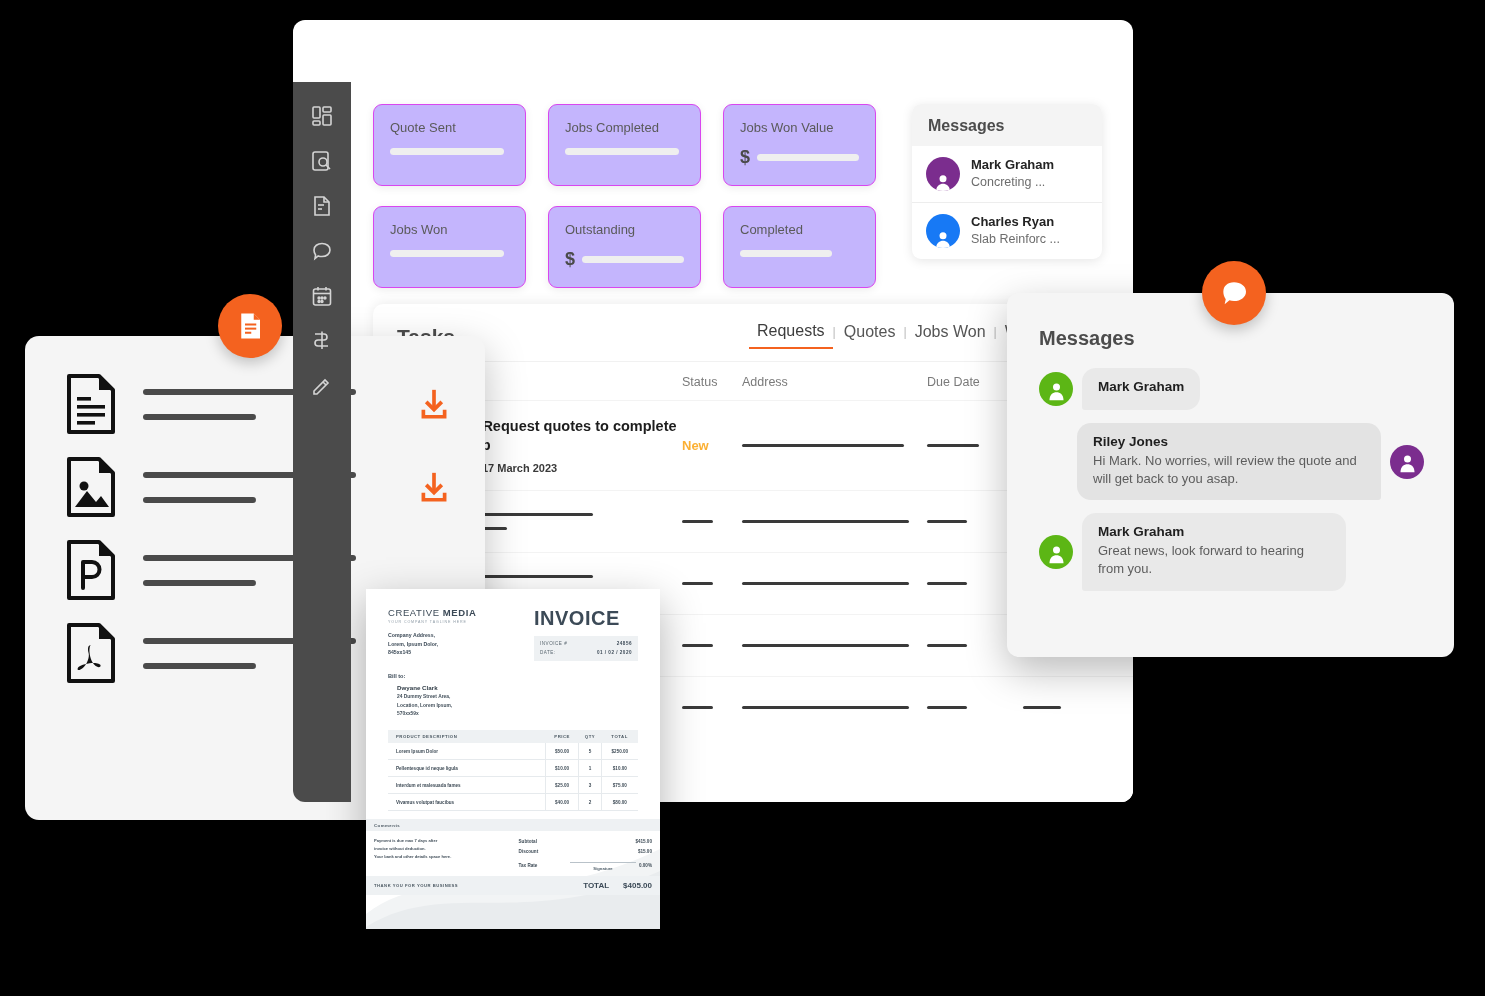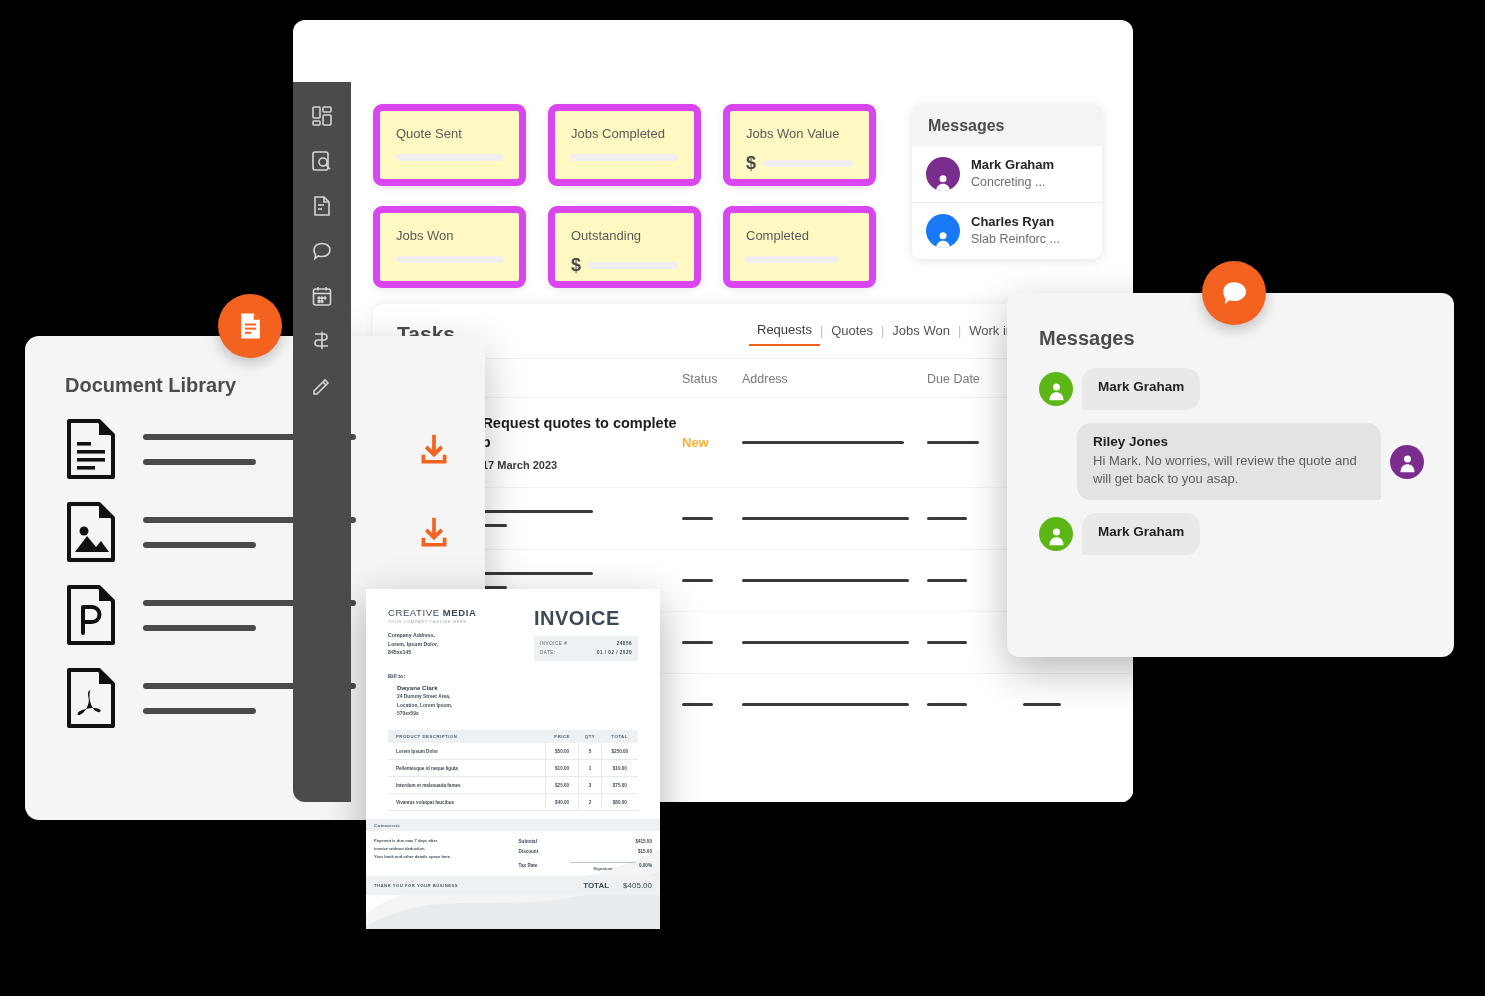--- a/index.html
+++ b/index.html
@@ -74,22 +74,22 @@
 
   .dash-body {
     position: absolute; left: 58px; top: 62px; right: 0; bottom: 0;
     background: #ffffff; padding: 22px 20px 0 22px;
   }
   .stat-grid {
     display: grid; grid-template-columns: repeat(3, 153px);
     gap: 20px 22px; float: left;
   }
   .stat-card {
-    height: 82px; background: #fef9c3; border-radius: 9px;
-    border: 7px solid #d946ef;
+    height: 82px; background: #c4b5fd; border-radius: 9px;
+    border: 1px solid #d946ef;
     box-shadow: 0 2px 9px rgba(0,0,0,0.08);
     padding: 15px 16px;
   }
   .stat-label { font-size: 13px; color: #5a5a5a; margin-bottom: 13px; }
   .stat-valrow { display: flex; align-items: center; gap: 7px; }
   .dollar { font-size: 18px; font-weight: 700; color: #4a4a4a; line-height: 1; }
   .bar { height: 7px; border-radius: 4px; background: #efefef; }
   .bar-w1 { width: 114px; } .bar-w2 { width: 108px; } .bar-w3 { width: 92px; }
 
   
@@ -114,21 +114,21 @@
   
   .tasks-card {
     position: absolute; left: 22px; top: 222px; right: 0; bottom: 0;
     background: #fff; border-radius: 10px 0 0 0;
     box-shadow: 0 -2px 12px rgba(0,0,0,0.07);
   }
   .tasks-head { display: flex; align-items: flex-end; padding: 18px 24px 12px; }
   .tasks-title { font-size: 21px; font-weight: 700; color: #4c4c4c; }
   .tabs { margin-left: 294px; display: flex; align-items: center; gap: 0; }
   .tab {
-    font-size: 13px; color: #555; padding: 0 8px 7px; cursor: pointer; white-space: nowrap;
+    font-size: 16px; color: #555; padding: 0 8px 7px; cursor: pointer; white-space: nowrap;
   }
   .tab.active { color: #3d3d3d; border-bottom: 2.5px solid #F4621F; }
   .tab-sep { color: #bdbdbd; font-size: 12.5px; padding-bottom: 7px; }
   .tasks-table { width: 100%; }
   .th-row {
     display: flex; padding: 13px 0 11px 24px;
     border-top: 1px solid #f1f1f1; font-size: 12.5px; color: #7a7a7a;
   }
   .col-task { width: 285px; } .col-status { width: 60px; }
   .col-addr { width: 185px; } .col-due { width: 96px; } .col-c { width: 60px; }
@@ -202,21 +202,21 @@
   .inv-lower { display: flex; padding: 6px 8px 0; }
   .inv-terms { font-size: 4.1px; font-weight: 700; line-height: 1.85; color: #43505b; width: 52%; }
   .inv-tot { width: 48%; }
   .inv-tot-row { display: flex; justify-content: space-between; font-size: 4.6px; font-weight: 700; line-height: 2.1; color: #3f4c57; }
   .inv-total-bar {
     display: flex; justify-content: space-between; align-items: center;
     background: #eef1f3; margin-top: 6px; padding: 5px 8px;
   }
   .inv-thanks { font-size: 4.2px; letter-spacing: .5px; color: #4b5862; font-weight: 700; }
   .inv-total-lbl { font-size: 8px; font-weight: 700; color: #3c4a57; margin-left: auto; margin-right: 14px; }
-  .inv-total-val { font-size: 8px; font-weight: 400; color: #3c4a57; }
+  .inv-total-val { font-size: 8px; font-weight: 700; color: #3c4a57; }
   .inv-sign { position: absolute; right: 24px; bottom: 58px; text-align: center; }
   .inv-sign .line { width: 66px; height: 1px; background: #b9c2c9; }
   .inv-sign .lbl { font-size: 4.2px; font-weight: 700; color: #51606b; margin-top: 3px; }
   .inv-swoosh { position: absolute; left: 0; right: 0; bottom: 0; height: 110px; overflow: hidden; }
 
   
   .chat {
     position: absolute; left: 1007px; top: 293px;
     width: 447px; height: 364px;
     background: #f5f5f5; border-radius: 12px;
@@ -480,21 +480,20 @@
   <div class="doclib">
     <div class="doclib-badge">
       <svg viewBox="0 0 24 24" width="30" height="30">
         <path d="M5 2 h10 l5 5 v15 H5 Z" fill="#fff"></path>
         <path d="M15 2 v5 h5 Z" fill="#F4621F"></path>
         <rect x="8" y="10" width="9" height="1.6" fill="#F4621F"></rect>
         <rect x="8" y="13.3" width="9" height="1.6" fill="#F4621F"></rect>
         <rect x="8" y="16.6" width="5" height="1.6" fill="#F4621F"></rect>
       </svg>
     </div>
-    <div class="doclib-title">Document Library</div>
 
     <div class="doc-row">
       <svg class="doc-icon" viewBox="0 0 52 60">
         <path d="M4 2 h30 l14 14 v42 H4 Z" fill="none" stroke="#111" stroke-width="4" stroke-linejoin="round"></path>
         <path d="M34 2 v14 h14 Z" fill="#111"></path>
         <rect x="12" y="23" width="14" height="3.6" fill="#111"></rect>
         <rect x="12" y="31" width="28" height="3.6" fill="#111"></rect>
         <rect x="12" y="39" width="28" height="3.6" fill="#111"></rect>
         <rect x="12" y="47" width="18" height="3.6" fill="#111"></rect>
       </svg>
@@ -699,17 +698,18 @@
 
     <div class="bubble-row">
       <div class="av-sm av-green">
         <svg class="person" viewBox="0 0 24 24">
           <circle cx="12" cy="8" r="4" fill="#fff"></circle>
           <path d="M4 23 C4 16.5 8 14 12 14 C16 14 20 16.5 20 23 Z" fill="#fff"></path>
         </svg>
       </div>
       <div class="bubble incoming">
         <div class="b-name">Mark Graham</div>
+        <div class="b-text" style="max-width:232px">Great news, look forward to hearing from you.</div>
       </div>
     </div>
   </div>
 
 </div>
 
 </body></html>

